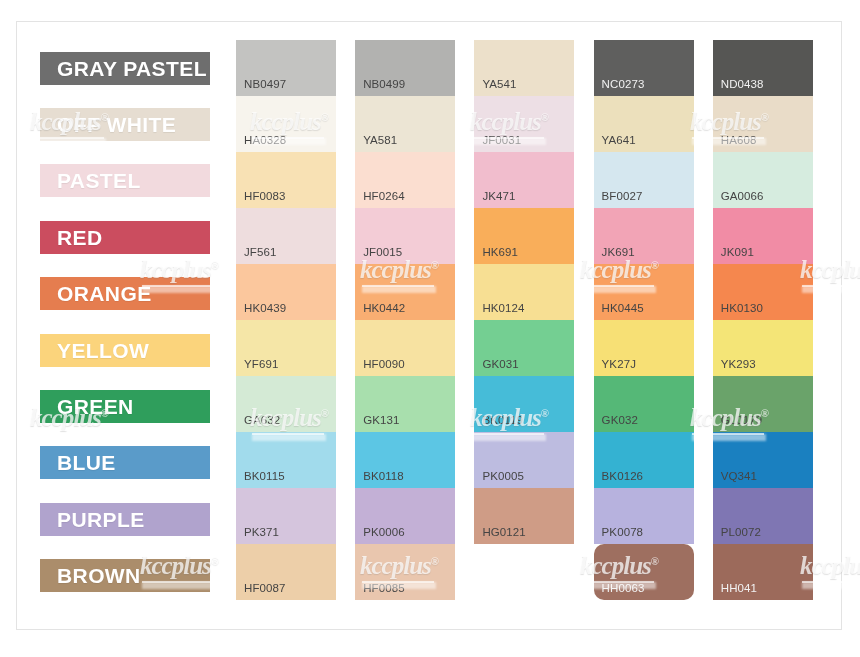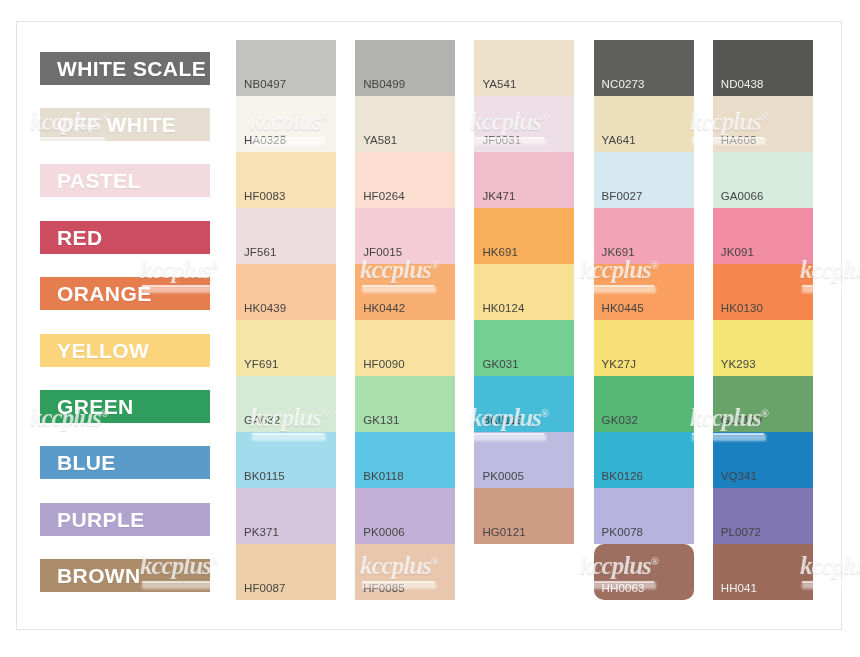--- a/index.html
+++ b/index.html
@@ -106,21 +106,21 @@
     <div class="wm" style="left: 580px; top: 552px;">kccplus<span class="tm">®</span></div>
     <div class="wm-bar" style="left: 582px; top: 582px;"></div>
     <div class="wm" style="left: 800px; top: 552px;">kccplus</div>
     <div class="wm-bar" style="left: 802px; top: 582px;"></div>
   </div>
 
 <div id="chart-card"></div>
 
 <div id="category-labels">
     <div class="cat-bar" style="top: 11.5px; background: rgb(110, 110, 110);">
-      <span>WHITE SCALE</span>
+      <span>GRAY PASTEL</span>
     </div>
     <div class="cat-bar" style="top: 67.9px; background: rgb(230, 221, 209);">
       <span>OFF WHITE</span>
     </div>
     <div class="cat-bar" style="top: 124.3px; background: rgb(242, 218, 222);">
       <span>PASTEL</span>
     </div>
     <div class="cat-bar" style="top: 180.7px; background: rgb(203, 77, 95);">
       <span>RED</span>
     </div>

